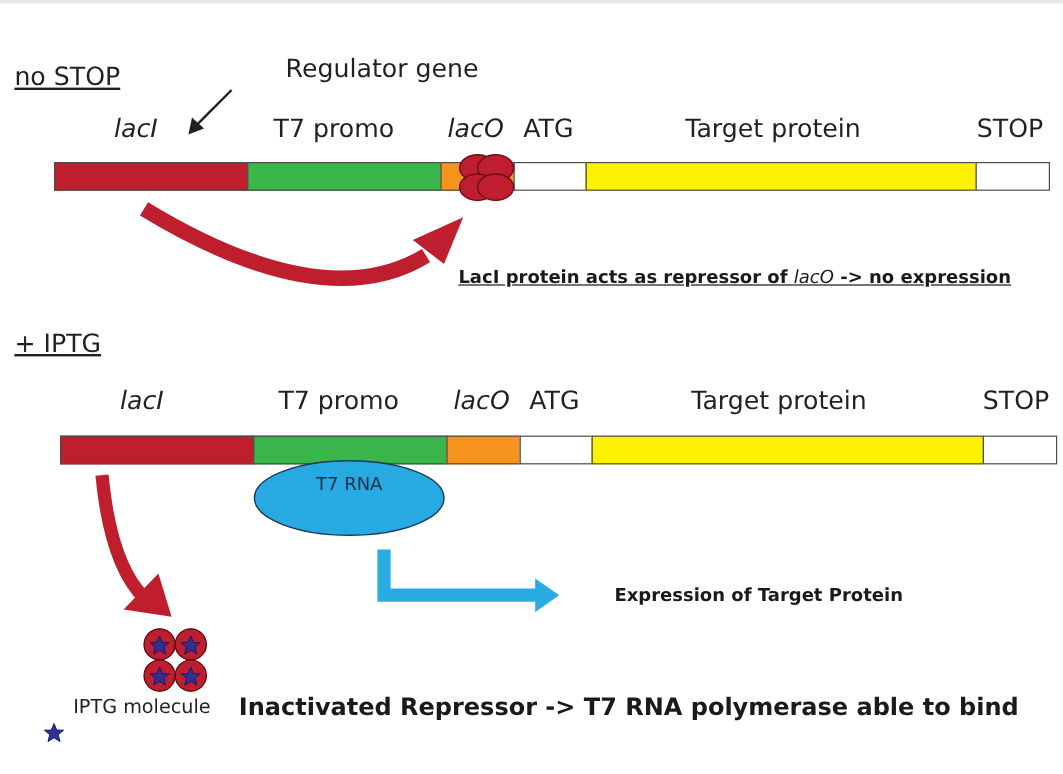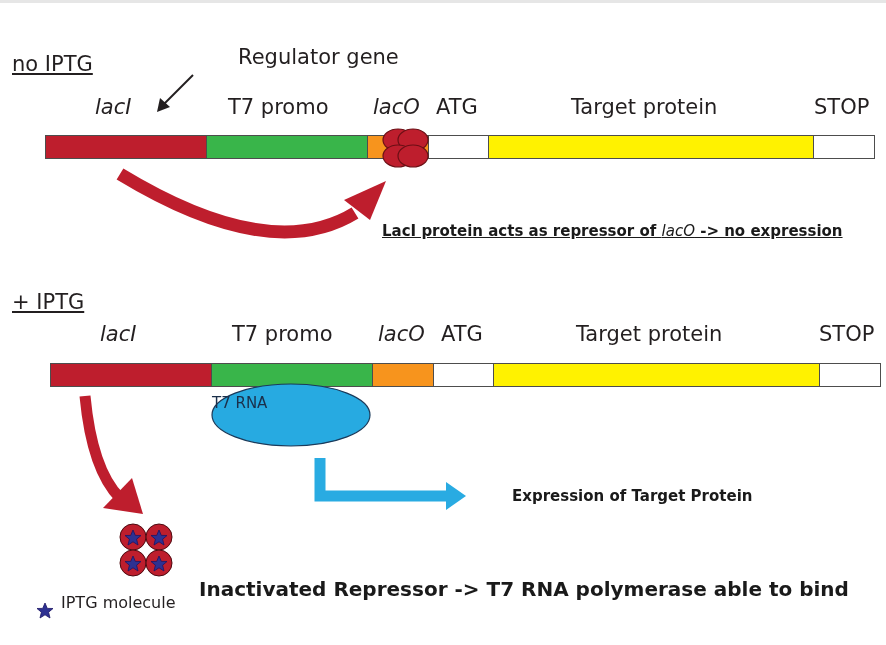--- a/index.html
+++ b/index.html
@@ -12,38 +12,38 @@
   .hdr { font-size: 21px; text-decoration: underline; }
   .bold { font-family: "DejaVu Sans", sans-serif; font-weight: bold; font-size: 15px; color: #1a1a1a; }
   .seg { position: absolute; box-sizing: border-box; border: 1px solid #4d4d4d; }
   svg { position: absolute; left: 0; top: 0; }
 </style>
 </head>
 <body>
 
 <div class="topline"></div>
 
-<div class="abs hdr" style="left:12px; top:52px;">no IPTG</div>
+<div class="abs hdr" style="left:12px; top:52px;">no STOP</div>
 <div class="abs lbl" style="left:197px; top:45px;margin-left:41px;">Regulator gene</div>
 
 <div class="abs lbl ital" style="left:95px; top:95px;">lacI</div>
 <div class="abs lbl" style="left:228px; top:95px;">T7 promo</div>
 <div class="abs lbl ital" style="left:373px; top:95px;">lacO</div>
 <div class="abs lbl" style="left:436px; top:95px;">ATG</div>
 <div class="abs lbl" style="left:571px; top:95px;">Target protein</div>
 <div class="abs lbl" style="left:814px; top:95px;">STOP</div>
 
 <div class="seg" style="left:45px; top:135px; width:162px; height:24px; background:#be1e2d;"></div>
 <div class="seg" style="left:206px; top:135px; width:162px; height:24px; background:#39b54a;"></div>
 <div class="seg" style="left:367px; top:135px; width:62px; height:24px; background:#f7941d;"></div>
 <div class="seg" style="left:428px; top:135px; width:61px; height:24px; background:#ffffff;"></div>
 <div class="seg" style="left:488px; top:135px; width:326px; height:24px; background:#fff200;"></div>
 <div class="seg" style="left:813px; top:135px; width:62px; height:24px; background:#ffffff;"></div>
 
-<div class="abs hdr" style="left:12px; top:290px;">+ IPTG</div>
+<div class="abs hdr" style="left:12px; top:274px;">+ IPTG</div>
 
 <div class="abs lbl ital" style="left:100px; top:322px;">lacI</div>
 <div class="abs lbl" style="left:232px; top:322px;">T7 promo</div>
 <div class="abs lbl ital" style="left:378px; top:322px;">lacO</div>
 <div class="abs lbl" style="left:441px; top:322px;">ATG</div>
 <div class="abs lbl" style="left:576px; top:322px;">Target protein</div>
 <div class="abs lbl" style="left:819px; top:322px;">STOP</div>
 
 <div class="seg" style="left:50px; top:363px; width:162px; height:24px; background:#be1e2d;"></div>
 <div class="seg" style="left:211px; top:363px; width:162px; height:24px; background:#39b54a;"></div>
@@ -99,23 +99,23 @@
     <use href="#starShape" x="159" y="538"></use>
     <use href="#starShape" x="133" y="564"></use>
     <use href="#starShape" x="159" y="564"></use>
   </g>
 
   <g>
     <use href="#starShape" x="45" y="611"></use>
   </g>
 </svg>
 
-<div class="abs" style="left:212px; top:393px; width:158px; text-align:left; font-size:15px; line-height:20px; color:#1b2f4a;">
+<div class="abs" style="left:212px; top:393px; width:158px; text-align:center; font-size:15px; line-height:20px; color:#1b2f4a;">
   <div>T7 RNA</div>
 </div>
 
 <div class="abs bold" style="left:382px; top:222px;text-decoration:underline;">
   <span>LacI protein acts as repressor of </span><span style="font-style:italic; font-weight:normal;">lacO</span><span> -&gt; no expression</span>
 </div>
 
 <div class="abs bold" style="left:512px; top:487px;">Expression of Target Protein</div>
 <div class="abs bold" style="left:199px; top:539px; font-size:20px;margin-top:38px;">Inactivated Repressor -&gt; T7 RNA polymerase able to bind</div>
-<div class="abs" style="left:61px; top:593px; font-size:16px;">IPTG molecule</div>
+<div class="abs" style="left:61px; top:579px; font-size:16px;">IPTG molecule</div>
 
 </body></html>

